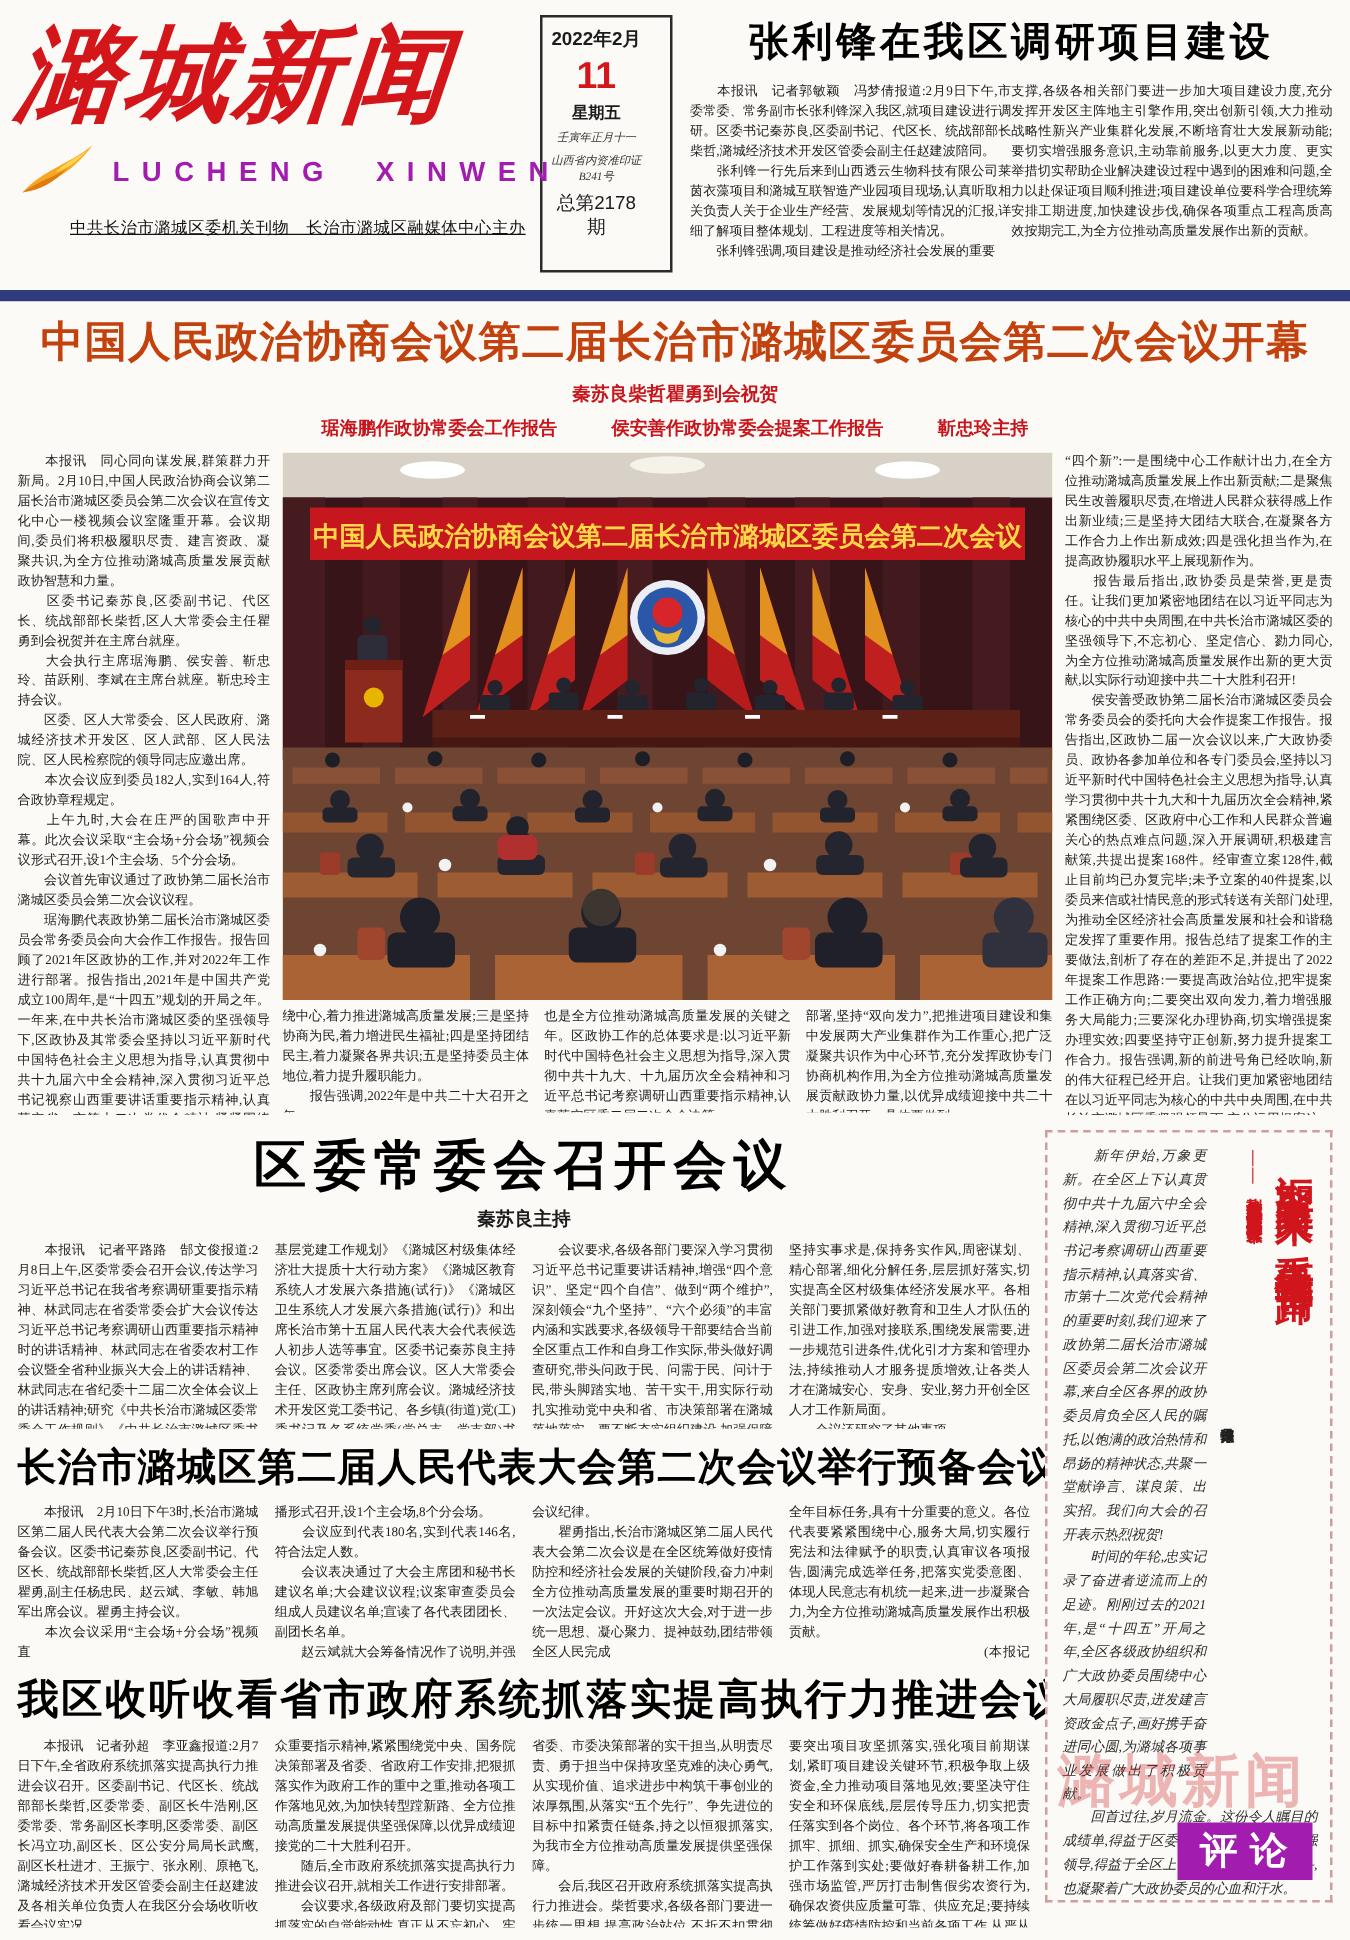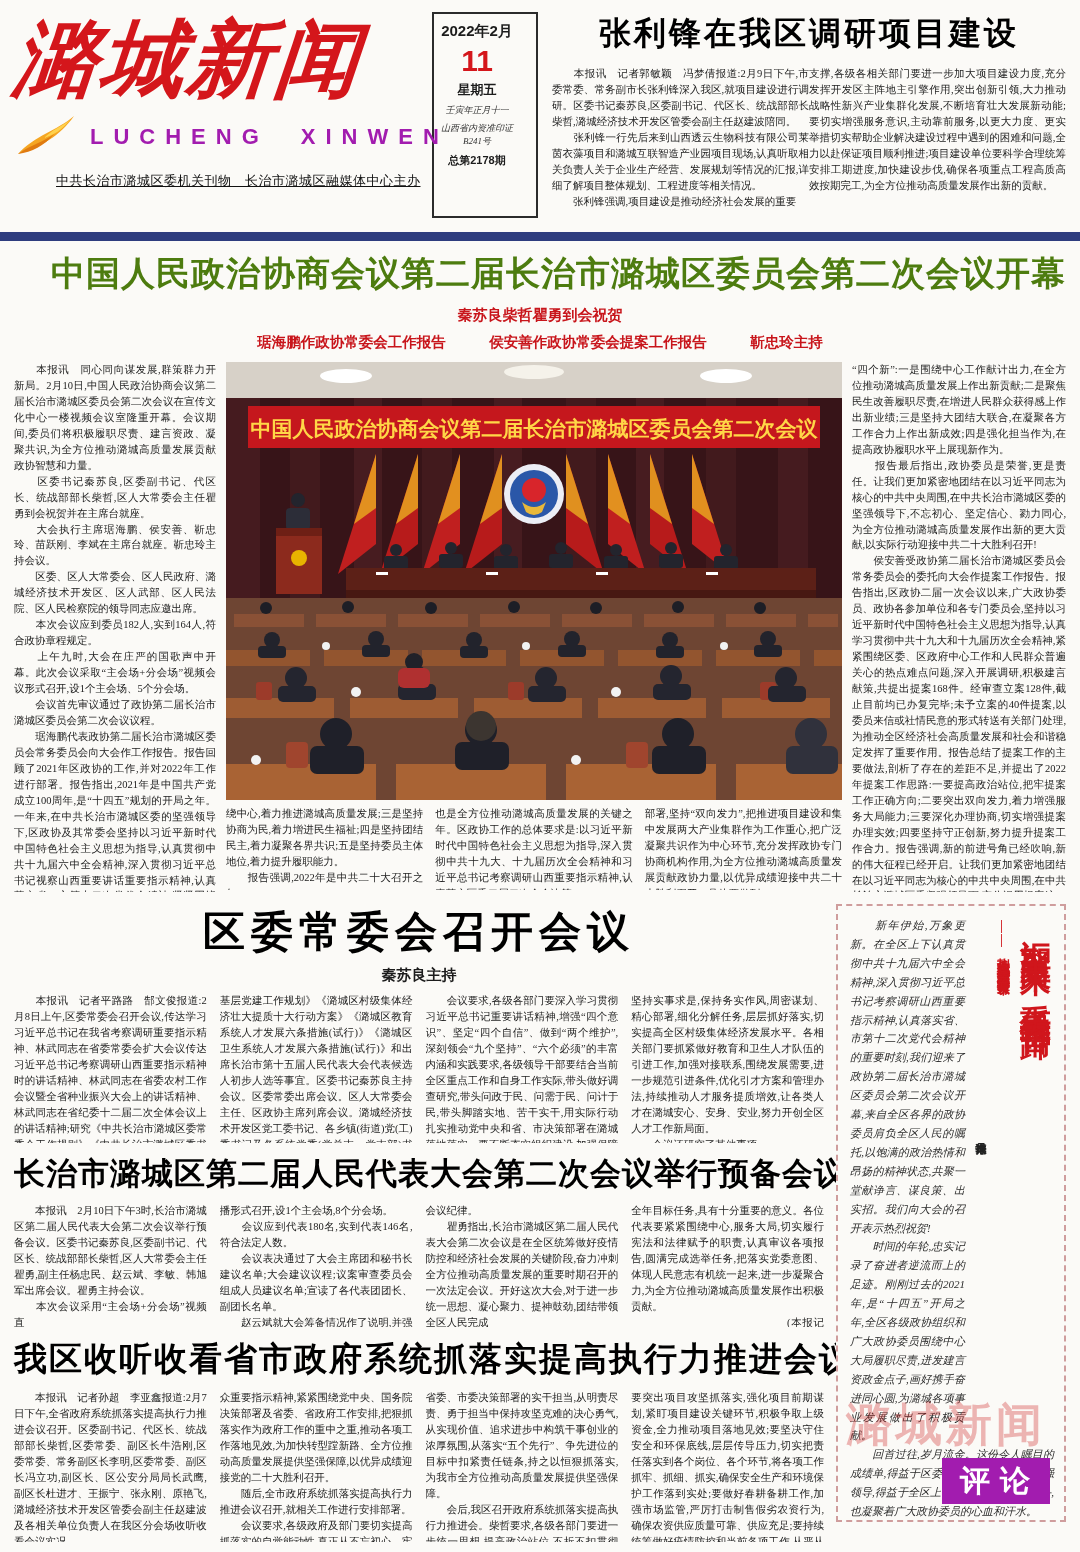--- a/index.html
+++ b/index.html
@@ -24,38 +24,38 @@
   }
   .publisher { font-size:13px; margin-top:10px; margin-left:42px; color:#111; letter-spacing:.5px; white-space:nowrap;text-decoration:underline; }
   .datebox {
     width:106px; border:2px solid #2b2b2b; margin-left:6px; padding:8px 20px 4px 4px;
     text-align:center; display:flex; flex-direction:column; gap:5px; height:206px;align-items:center;
   }
   .datebox .month { font-weight:bold; font-size:15px; font-family:"Liberation Sans",sans-serif; }
   .datebox .day  { color:#d4161b; font-weight:bold; font-size:30px; font-family:"Liberation Sans",sans-serif; line-height:1; }
   .datebox .wk   { font-size:13px; font-weight:bold; }
   .datebox .lunar,.datebox .lic { font-size:9px; font-style:italic; color:#333; }
-  .datebox .issue { font-size:11px; font-weight:bold; font-family:"Liberation Sans",sans-serif; }
+  .datebox .issue { font-size:15px; font-weight:normal; font-family:"Liberation Sans",sans-serif; }
   .top-article { flex:1; margin-left:14px; }
   .top-article h2 {
     font-family:"Liberation Sans", sans-serif; font-weight:900; font-size:32px;
     letter-spacing:3px; text-align:center; white-space:nowrap; color:#000;
   }
   .top-article .cols { display:flex; margin-top:10px; }
   .bt {
     font-size:10.5px; line-height:1.52; text-align:justify; white-space:pre-line;
     overflow:hidden; color:#222;
   }
   .top-article .bt { height:152px; flex:1; }
   
   .navybar { height:9px; background:#2e3c7e; margin:8px -14px 10px -14px; }
   
   .lead-headline {
-    color:#4d7c0f; font-family:"Liberation Sans",sans-serif; font-weight:900;
-    font-size:34px; letter-spacing:1px; text-align:right; white-space:nowrap;
+    color:#c2410c; font-family:"Liberation Sans",sans-serif; font-weight:900;
+    font-size:34px; letter-spacing:1px; text-align:center; white-space:nowrap;
   }
   .deck1 { color:#c8151b; font-weight:bold; font-size:15px; text-align:center; margin-top:9px; font-family:"Liberation Sans",sans-serif;}
   .deck2 { color:#c8151b; font-weight:bold; font-size:14.5px; text-align:center; margin-top:8px; font-family:"Liberation Sans",sans-serif;}
   .lead-row { display:flex; gap:10px; margin-top:10px; height:530px; }
   .lead-left  { width:202px; height:530px; }
   .lead-mid   { width:616px; }
   .lead-right { width:214px; height:530px; }
   .photo-wrap { width:616px; height:438px; overflow:hidden; background:#fef9c3; }
   .mid-cols { display:flex; gap:12px; margin-top:6px; }
   .mid-cols .bt { flex:1; height:84px; }

